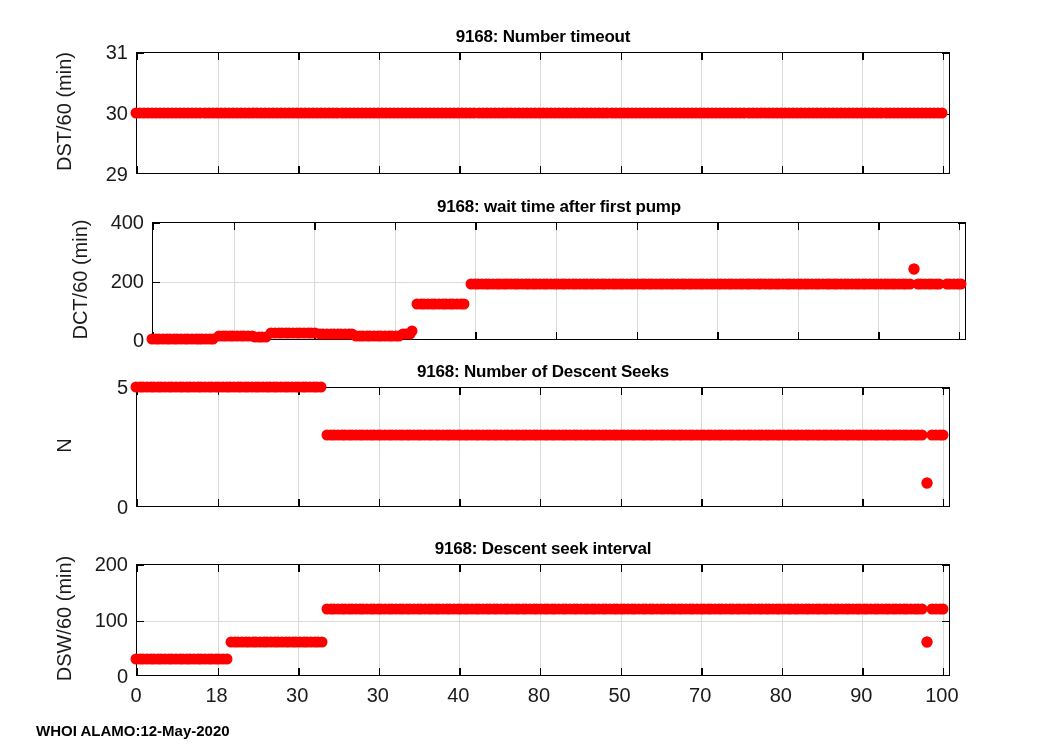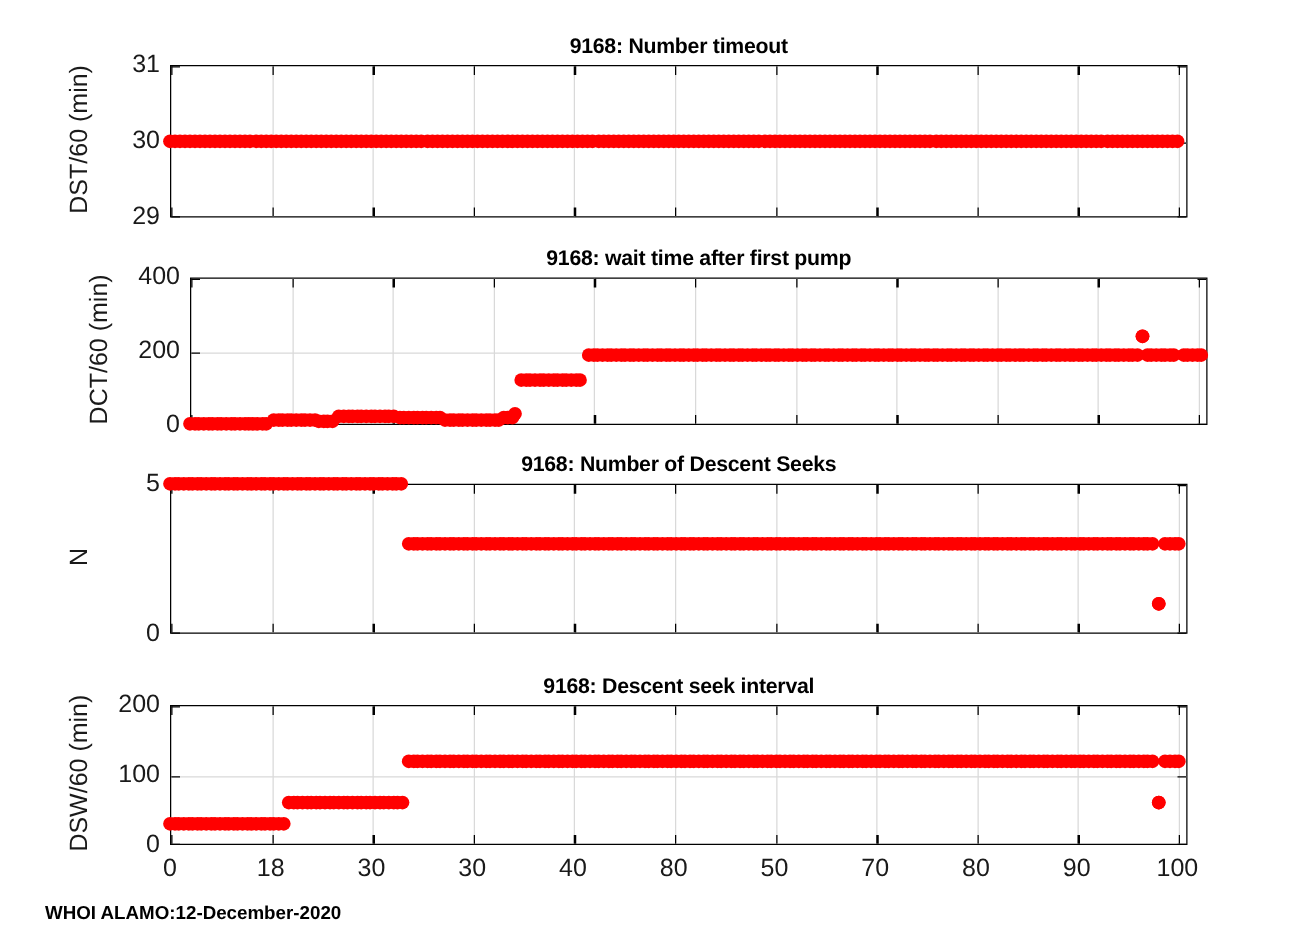--- a/index.html
+++ b/index.html
@@ -1194,13 +1194,13 @@
       <div class="xtick-label" style="left: 538.97px; top: 684px;">80</div>
       <div class="xtick-label" style="left: 619.564px; top: 684px;">50</div>
       <div class="xtick-label" style="left: 700.158px; top: 684px;">70</div>
       <div class="xtick-label" style="left: 780.752px; top: 684px;">80</div>
       <div class="xtick-label" style="left: 861.347px; top: 684px;">90</div>
       <div class="xtick-label" style="left: 941.941px; top: 684px;">100</div>
       <div class="ylabel" style="width: 232px; left: -52px; top: 607px;">DSW/60 (min)</div>
     </div>
   </div>
 
-<div id="footer">WHOI ALAMO:12-December-2020</div>
+<div id="footer">WHOI ALAMO:12-May-2020</div>
 
 </body></html>

